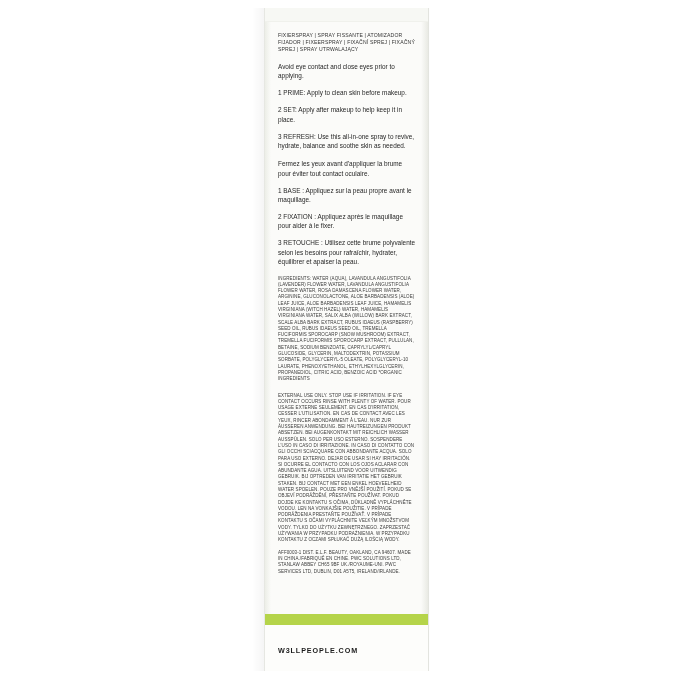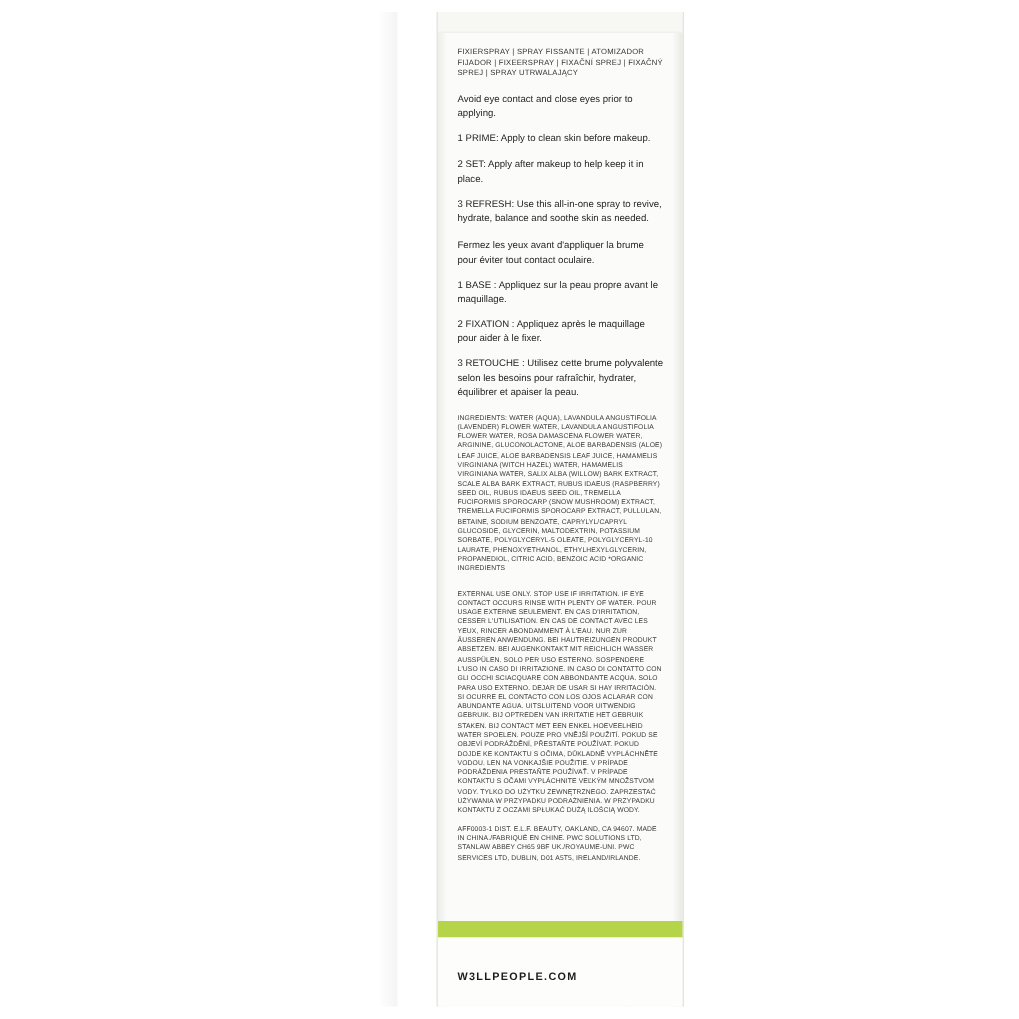--- a/index.html
+++ b/index.html
@@ -25,21 +25,20 @@
   #carton {
     position: absolute;
     left: 264px;
     top: 8px;
     width: 165px;
     height: 663px;
     background: #fbfbf9;
     border-left: 1px solid #e6e7e2;
     border-right: 1px solid #e3e4df;
     box-sizing: border-box;
-    margin-left: 27px;
   }
 
   
   #carton-left-fold {
     position: absolute;
     left: 0px;
     top: 0px;
     width: 6px;
     height: 100%;
     background: linear-gradient(to right, #eceee7, #fbfbf9);

